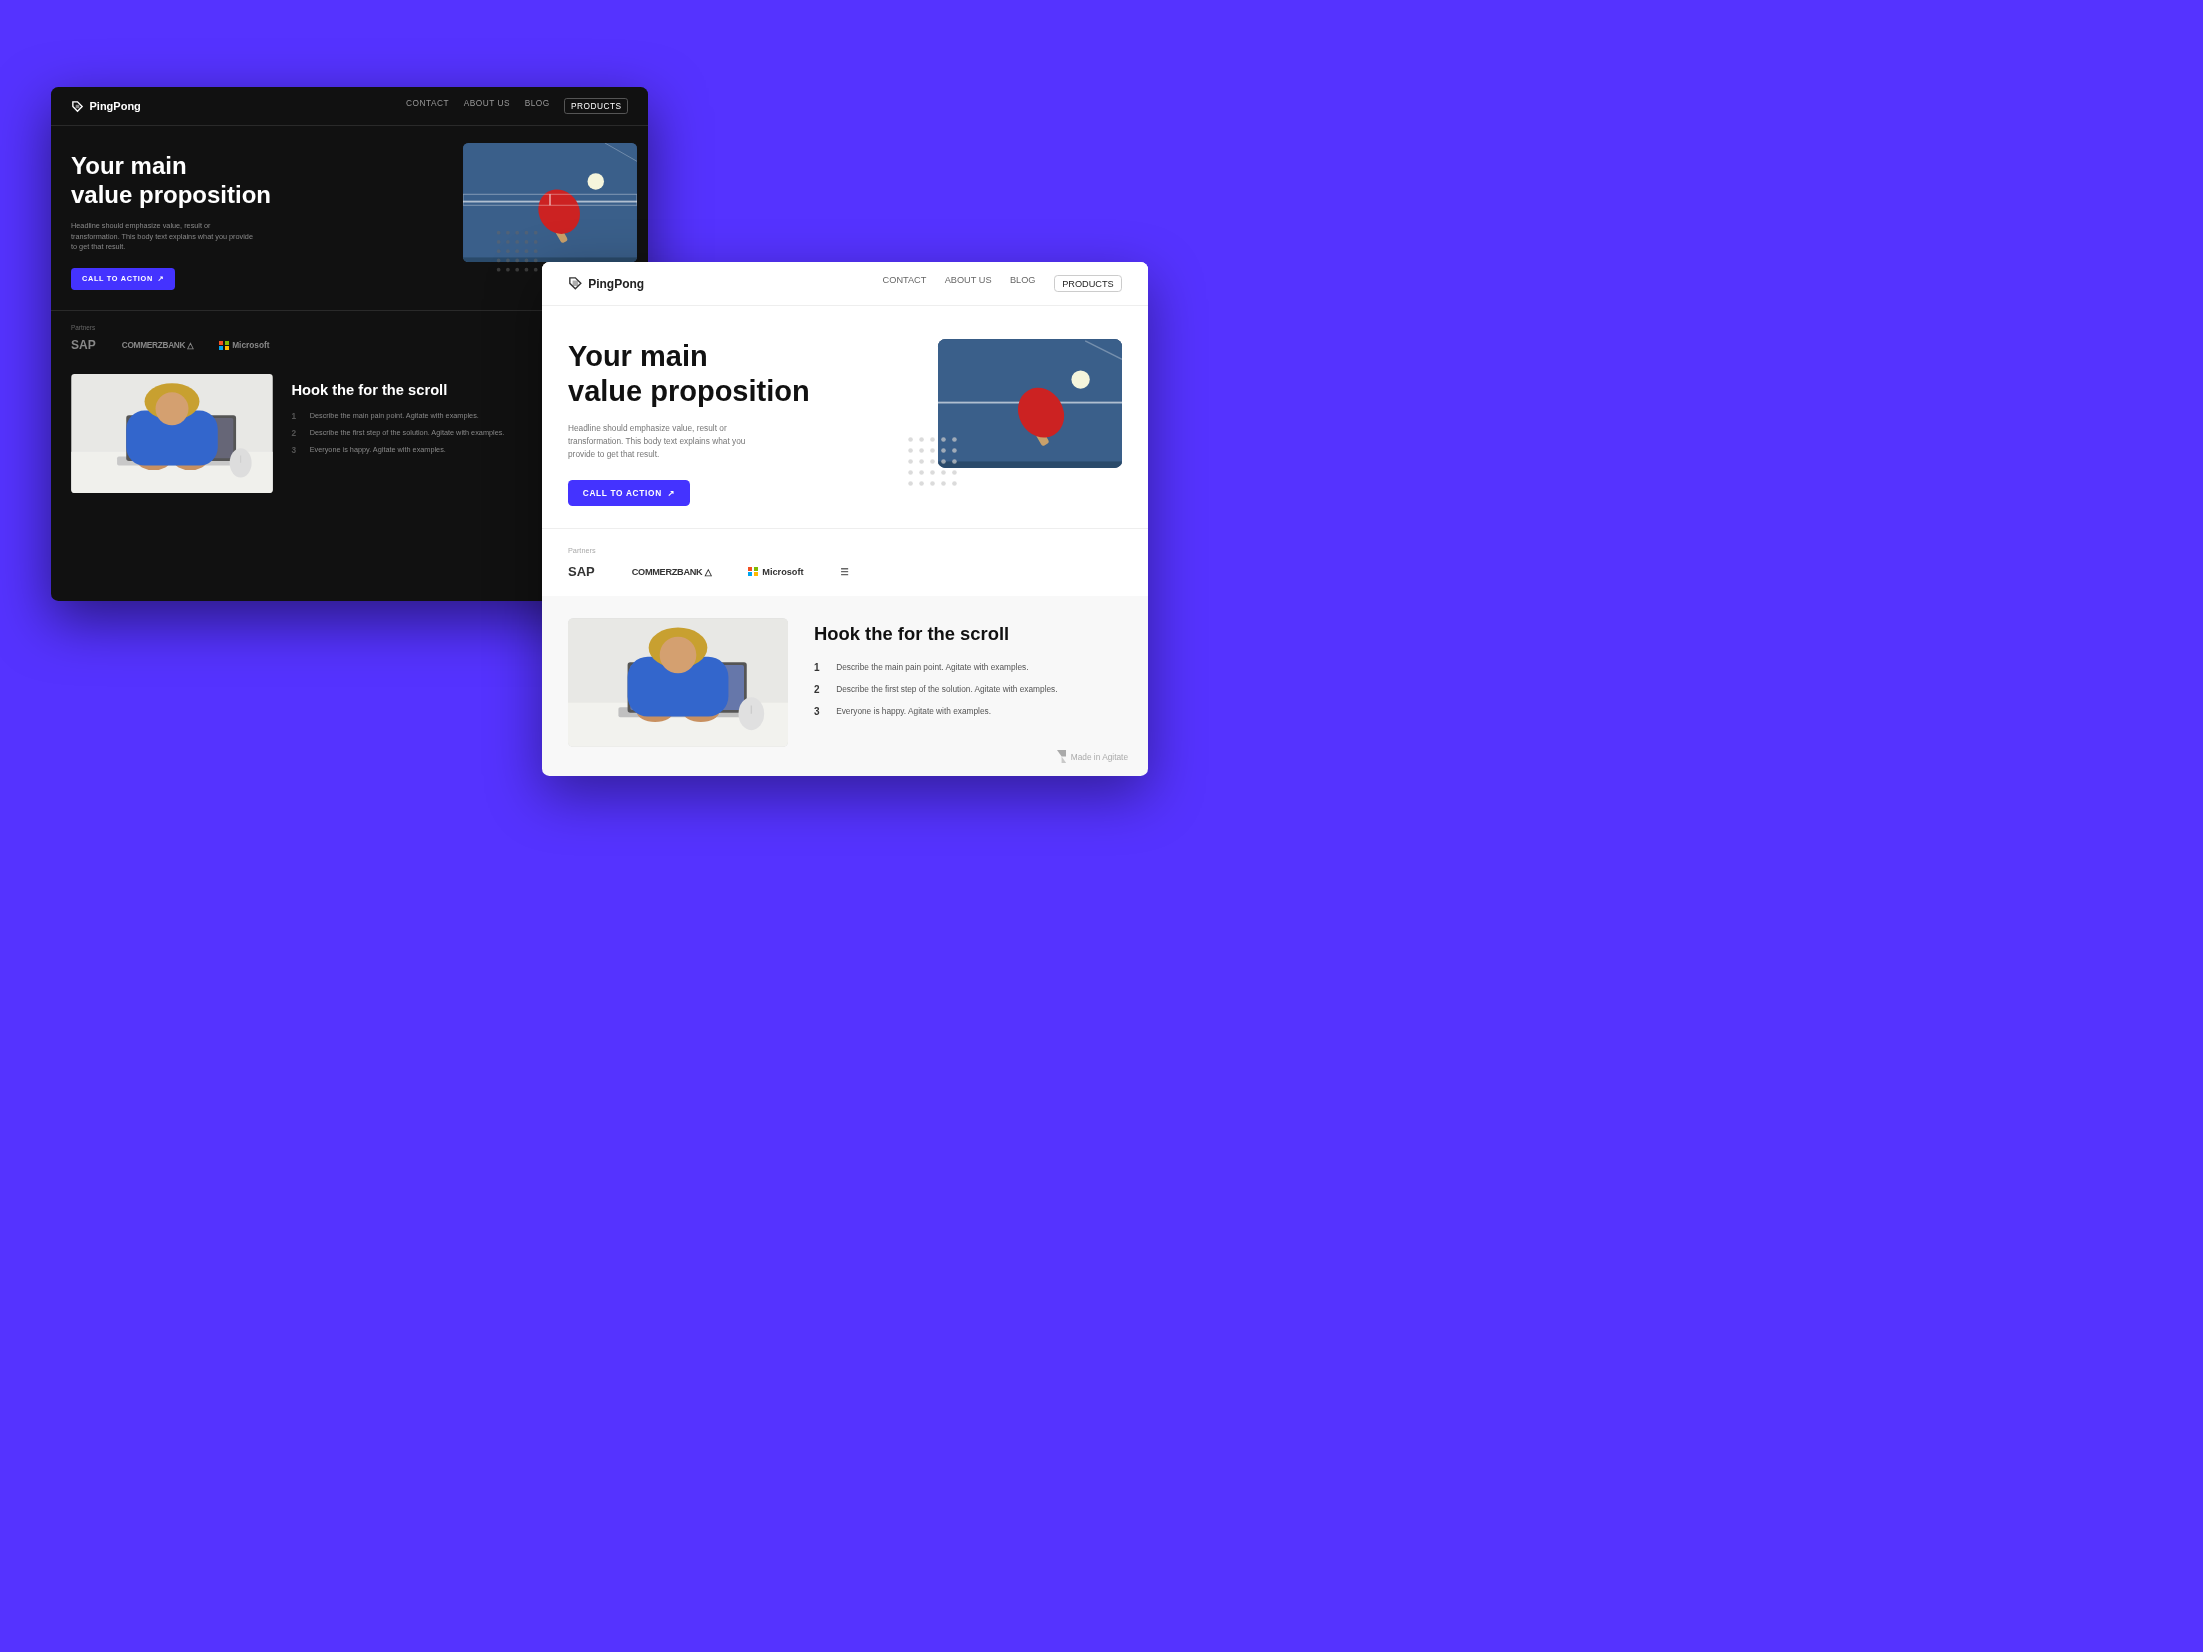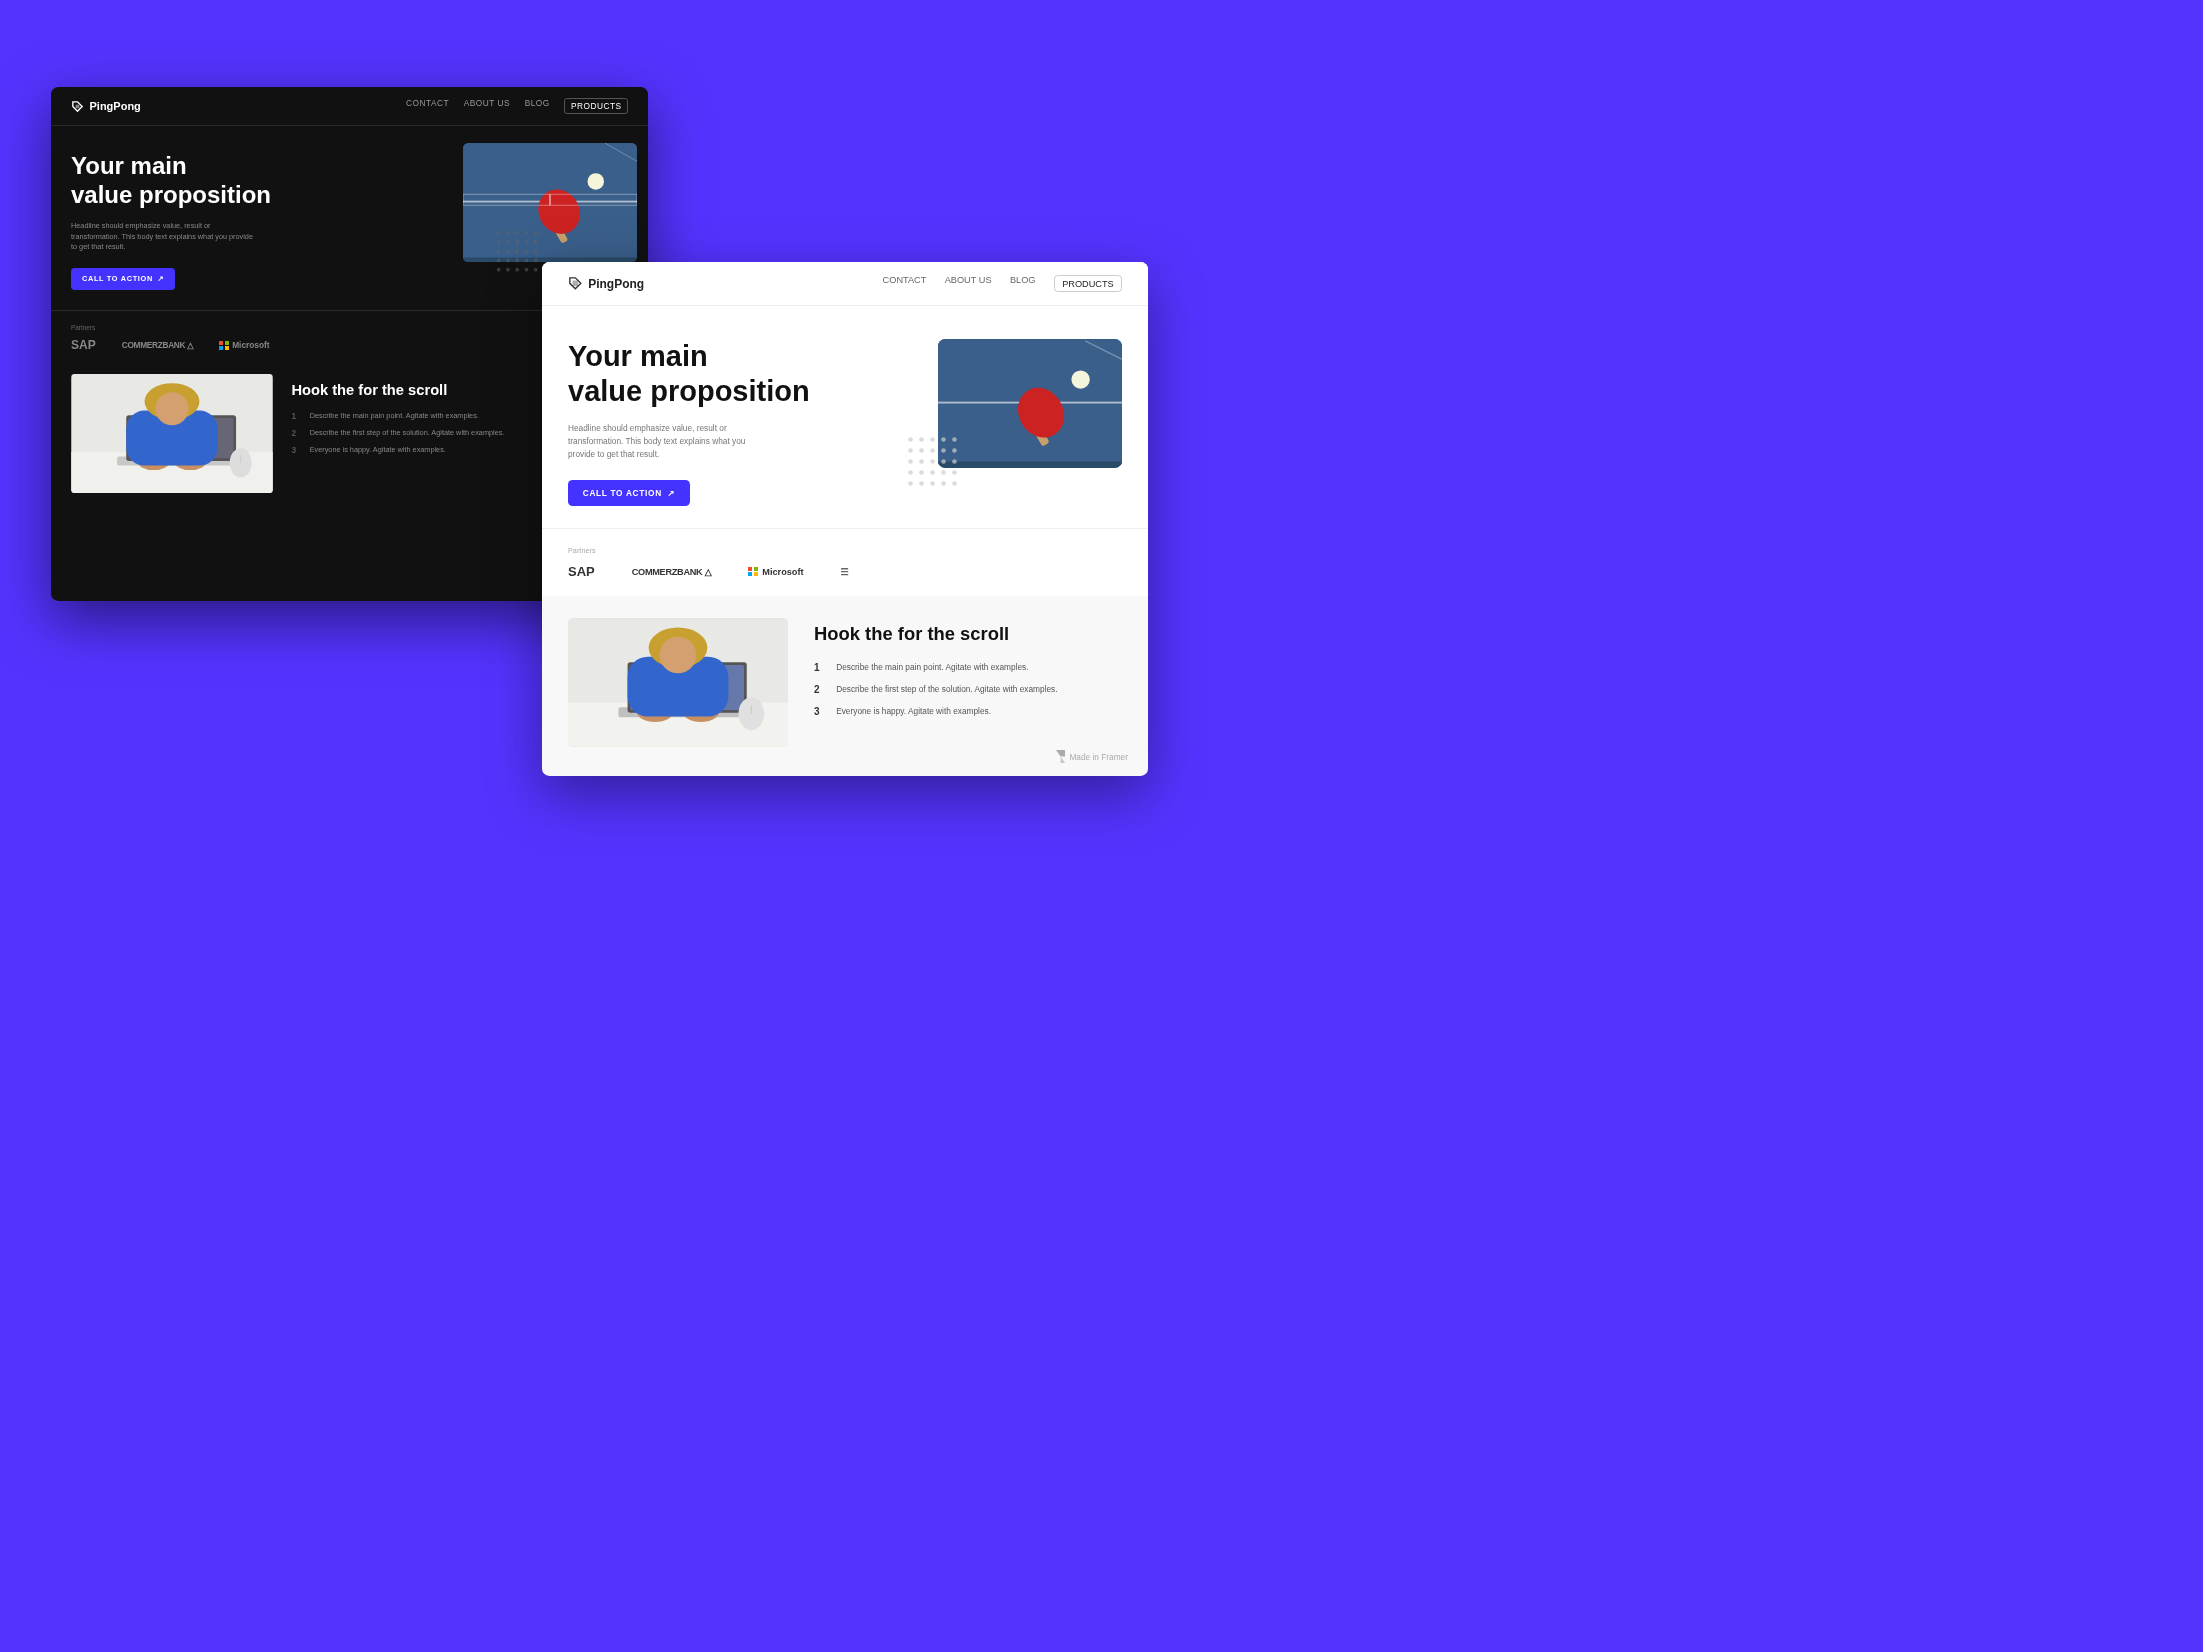--- a/index.html
+++ b/index.html
@@ -686,17 +686,17 @@
         </li>
       </ul>
     </div>
   </div>
 
   <div style="position:absolute; bottom:13px; right:20px; display:flex; align-items:center; gap:4.6px; font-size:8.3px; color:#aaa;">
     <svg width="9.2" height="13" viewBox="0 0 10 14" fill="#aaa">
       <path d="M0 0h10v7H5L0 0z"></path>
       <path d="M0 7h5l5 7H5V7z" opacity="0.6"></path>
     </svg>
-    <span>Made in Framer</span>
+    <span>Made in Agitate</span>
   </div>
 
 </div>
 
 
 </body></html>

